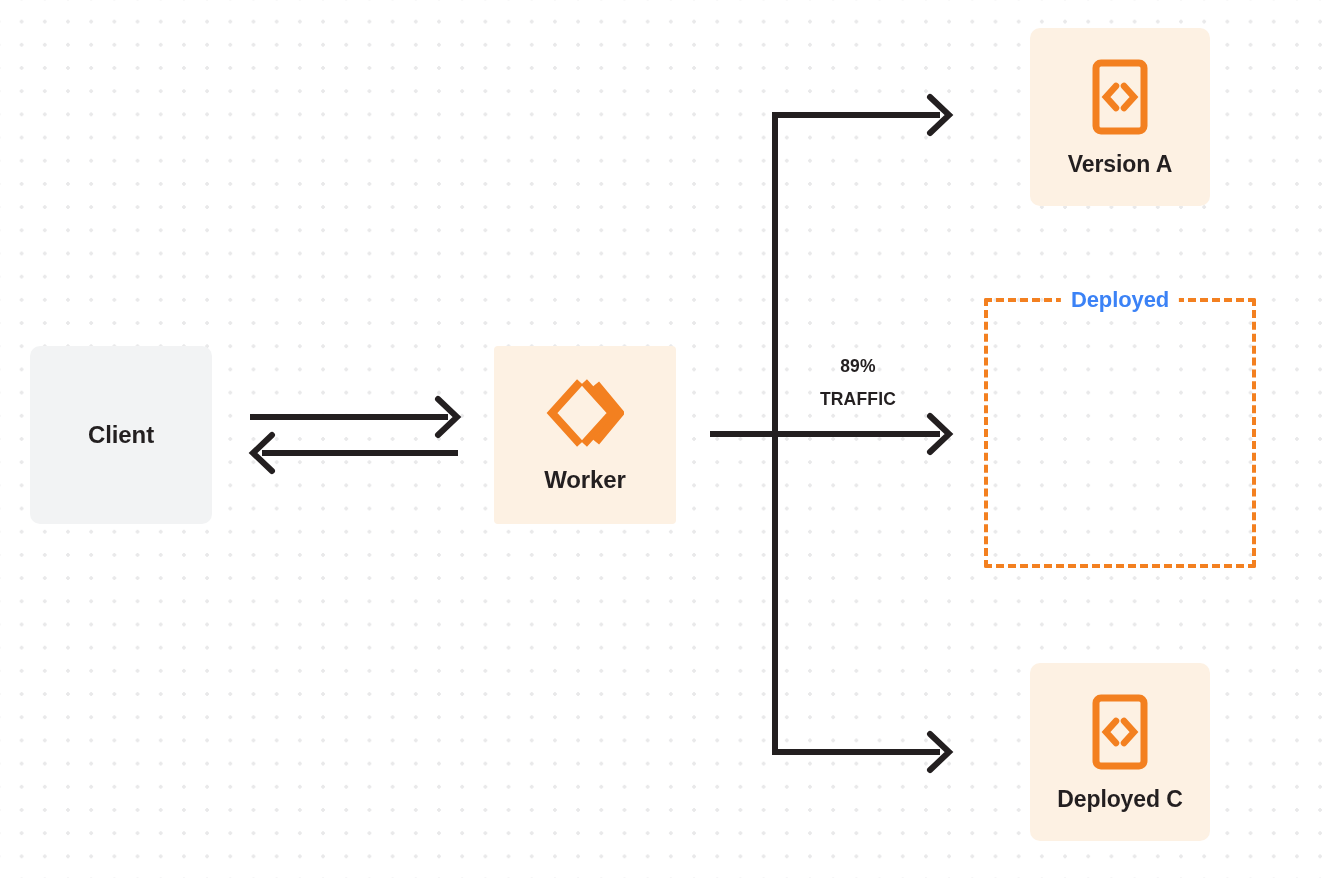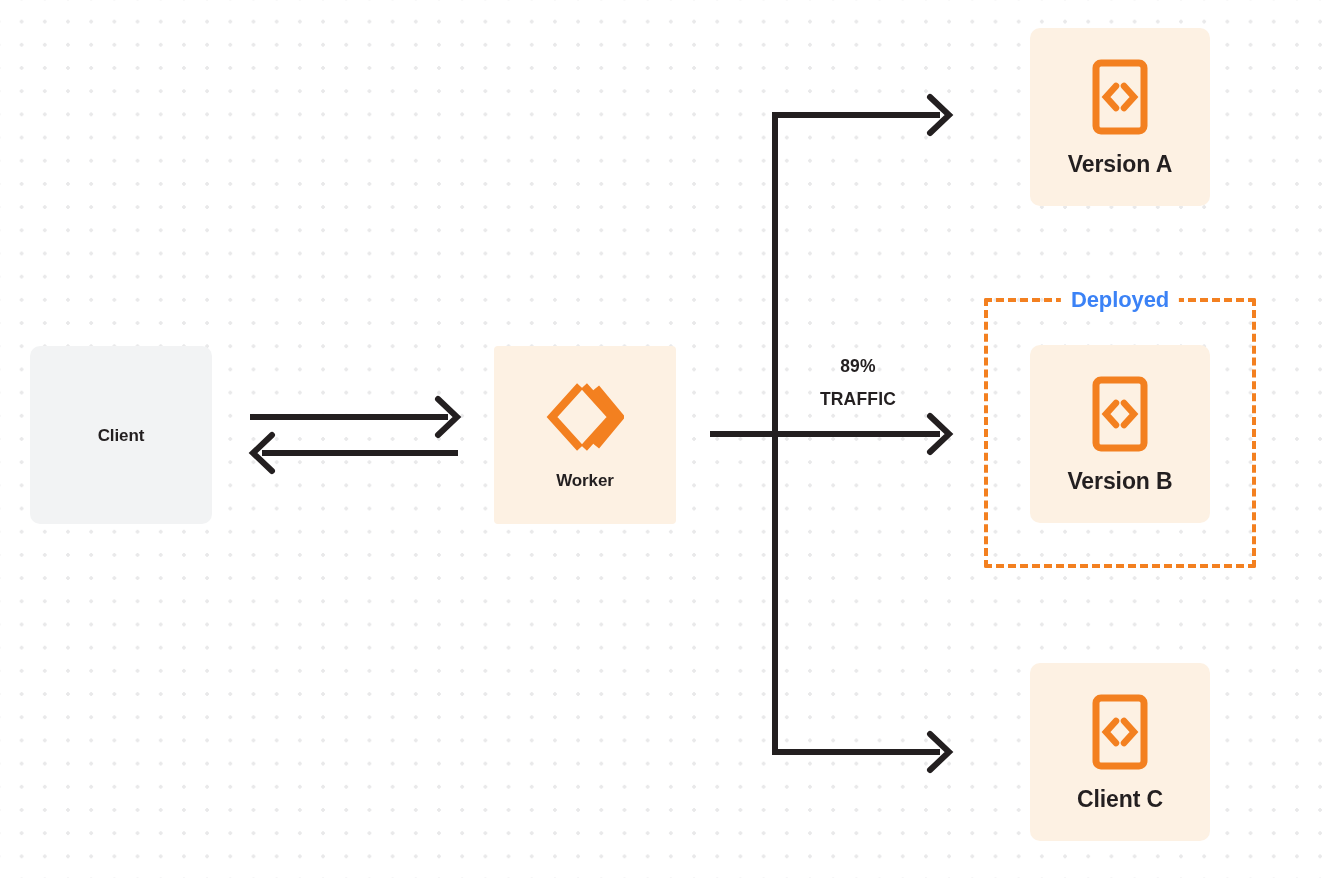--- a/index.html
+++ b/index.html
@@ -66,21 +66,21 @@
   .node-label {
     font-size: 23px;
     font-weight: 700;
     color: #231f20;
     letter-spacing: -0.1px;
     line-height: 1;
   }
 
   .node-client .node-label,
   .node-worker .node-label {
-    font-size: 17px;
+    font-size: 24px;
   }
 
   .node-worker .node-label { margin-top: 20px; }
   .node-version .node-label { margin-top: 17px; }
 
   .icon-wrap {
     display: block;
     line-height: 0;
   }
 
@@ -204,35 +204,25 @@
     <span class="icon-wrap">
       <svg width="60" height="78" viewBox="0 0 60 78" xmlns="http://www.w3.org/2000/svg">
         <rect x="6" y="5" width="48" height="68" rx="5" ry="5" fill="none" stroke="#f38020" stroke-width="7"></rect>
         <path d="M26 28 L16 39 L26 50" fill="none" stroke="#f38020" stroke-width="6.5" stroke-linecap="round" stroke-linejoin="miter"></path>
         <path d="M34 28 L44 39 L34 50" fill="none" stroke="#f38020" stroke-width="6.5" stroke-linecap="round" stroke-linejoin="miter"></path>
       </svg>
     </span>
     <span class="node-label">Version A</span>
   </div>
 
-  <div class="node node-version vb">
-    <span class="icon-wrap">
-      <svg width="60" height="78" viewBox="0 0 60 78" xmlns="http://www.w3.org/2000/svg">
-        <rect x="6" y="5" width="48" height="68" rx="5" ry="5" fill="none" stroke="#f38020" stroke-width="7"></rect>
-        <path d="M26 28 L16 39 L26 50" fill="none" stroke="#f38020" stroke-width="6.5" stroke-linecap="round" stroke-linejoin="miter"></path>
-        <path d="M34 28 L44 39 L34 50" fill="none" stroke="#f38020" stroke-width="6.5" stroke-linecap="round" stroke-linejoin="miter"></path>
-      </svg>
-    </span>
-    <span class="node-label">Version B</span>
-  </div>
 
   <div class="node node-version vc">
     <span class="icon-wrap">
       <svg width="60" height="78" viewBox="0 0 60 78" xmlns="http://www.w3.org/2000/svg">
         <rect x="6" y="5" width="48" height="68" rx="5" ry="5" fill="none" stroke="#f38020" stroke-width="7"></rect>
         <path d="M26 28 L16 39 L26 50" fill="none" stroke="#f38020" stroke-width="6.5" stroke-linecap="round" stroke-linejoin="miter"></path>
         <path d="M34 28 L44 39 L34 50" fill="none" stroke="#f38020" stroke-width="6.5" stroke-linecap="round" stroke-linejoin="miter"></path>
       </svg>
     </span>
-    <span class="node-label">Client C</span>
+    <span class="node-label">Deployed C</span>
   </div>
 
 </div>
 
 </body></html>

